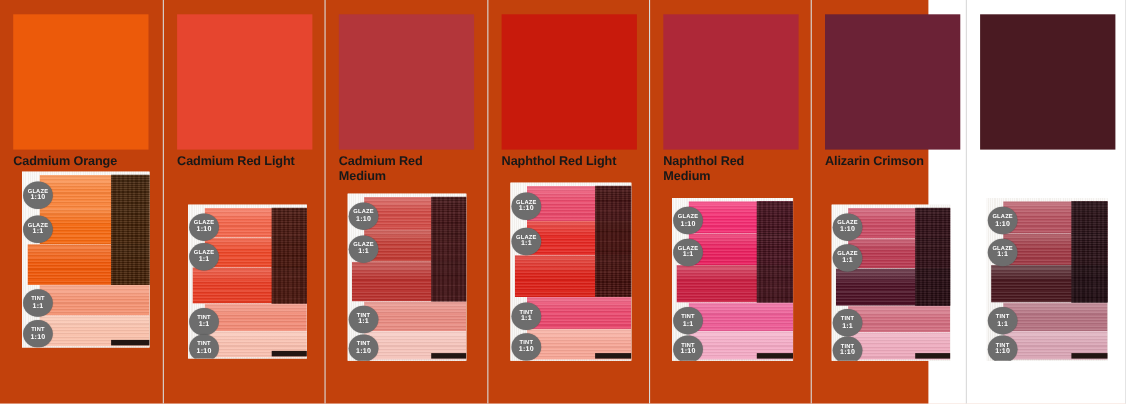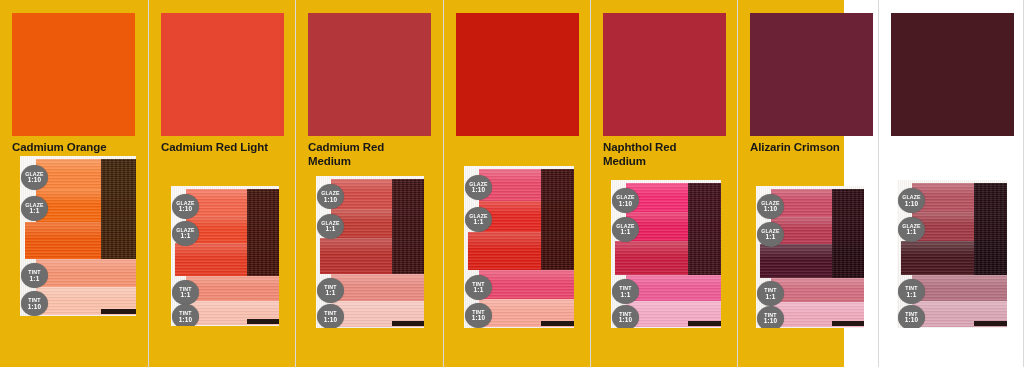--- a/index.html
+++ b/index.html
@@ -9,21 +9,21 @@
     height: 367px;
     background: #ffffff;
     font-family: "Liberation Sans", sans-serif;
     overflow: hidden;
   }
 
   #chart {
     position: relative;
     width: 844px;
     height: 367px;
-    background: #eab308;
+    background: #c2410c;
   }
 
   
   .columns {
     position: absolute;
     left: 0; top: 0;
     width: 1024px;
     height: 367px;
     display: flex;
   }
@@ -281,20 +281,21 @@
           </div>
           <div class="tab" style="top: 8.36px;"><span>GLAZE</span><span class="t2">1:10</span></div>
           <div class="tab" style="top: 38px;"><span>GLAZE</span><span class="t2">1:1</span></div>
           <div class="tab" style="top: 101.84px;"><span>TINT</span><span class="t2">1:1</span></div>
           <div class="tab" style="top: 128.44px;"><span>TINT</span><span class="t2">1:10</span></div>
           <div class="black-bar" style="bottom: 2.28px; width: 32.4px;"></div>
         </div>
       </div>
       <div class="column" style="width: 147px;">
         <div class="color-block" style="width: 123px; background: rgb(200, 26, 12);"></div>
+        <div class="swatch-label">Naphthol Red Light</div>
         <div class="paint-card" style="left: 20px; top: 166px; width: 110px; height: 162px;">
           <div class="card-paper"></div>
           <div class="dark-strip" style="top: 3.24px; height: 101.25px; width: 33px; background: rgb(58, 13, 10);">
             <div class="tex"></div>
           </div>
           <div class="band " style="top: 3.24px; height: 31.59px;">
             <div class="wet" style="background: rgb(232, 72, 106);"></div>
             <div class="texture"></div>
             <div class="sheen"></div>
           </div>

